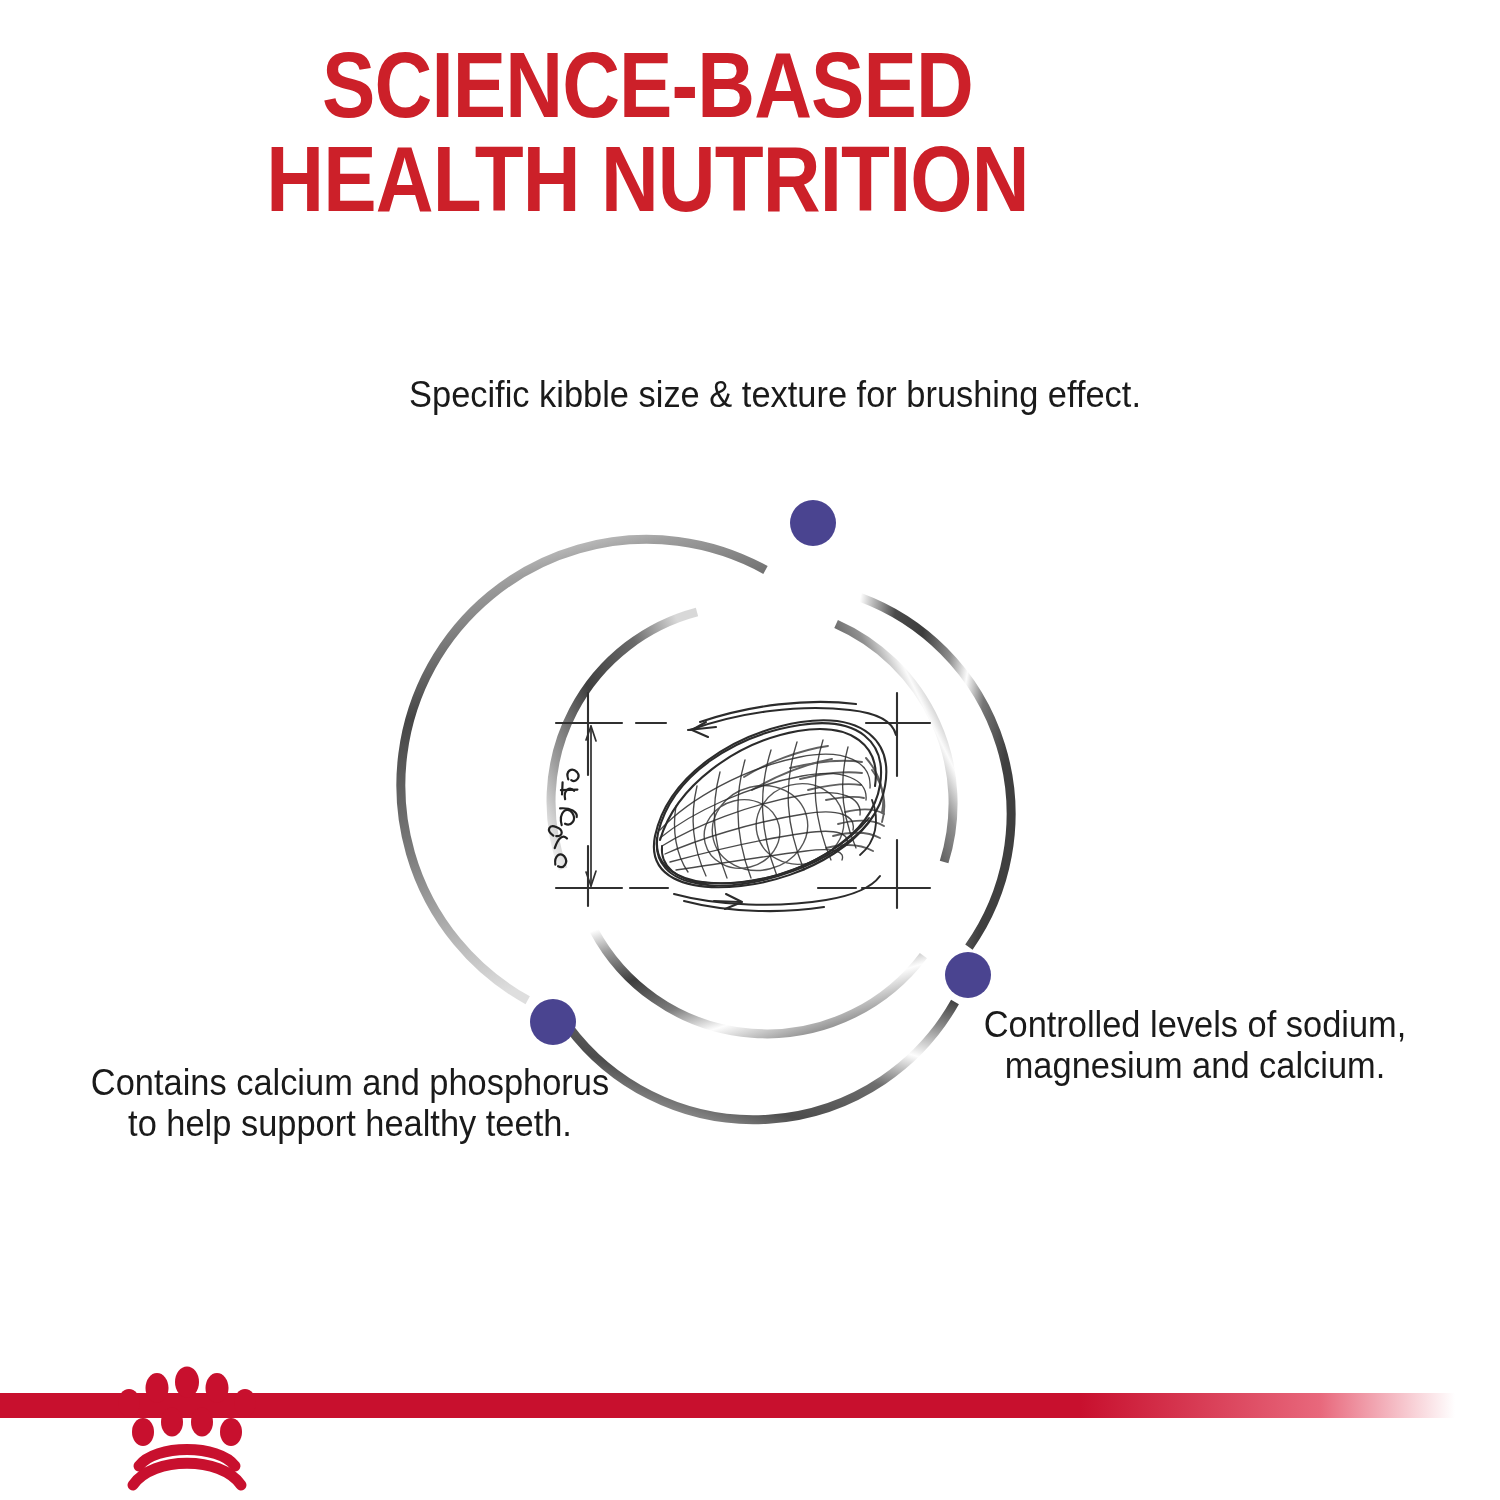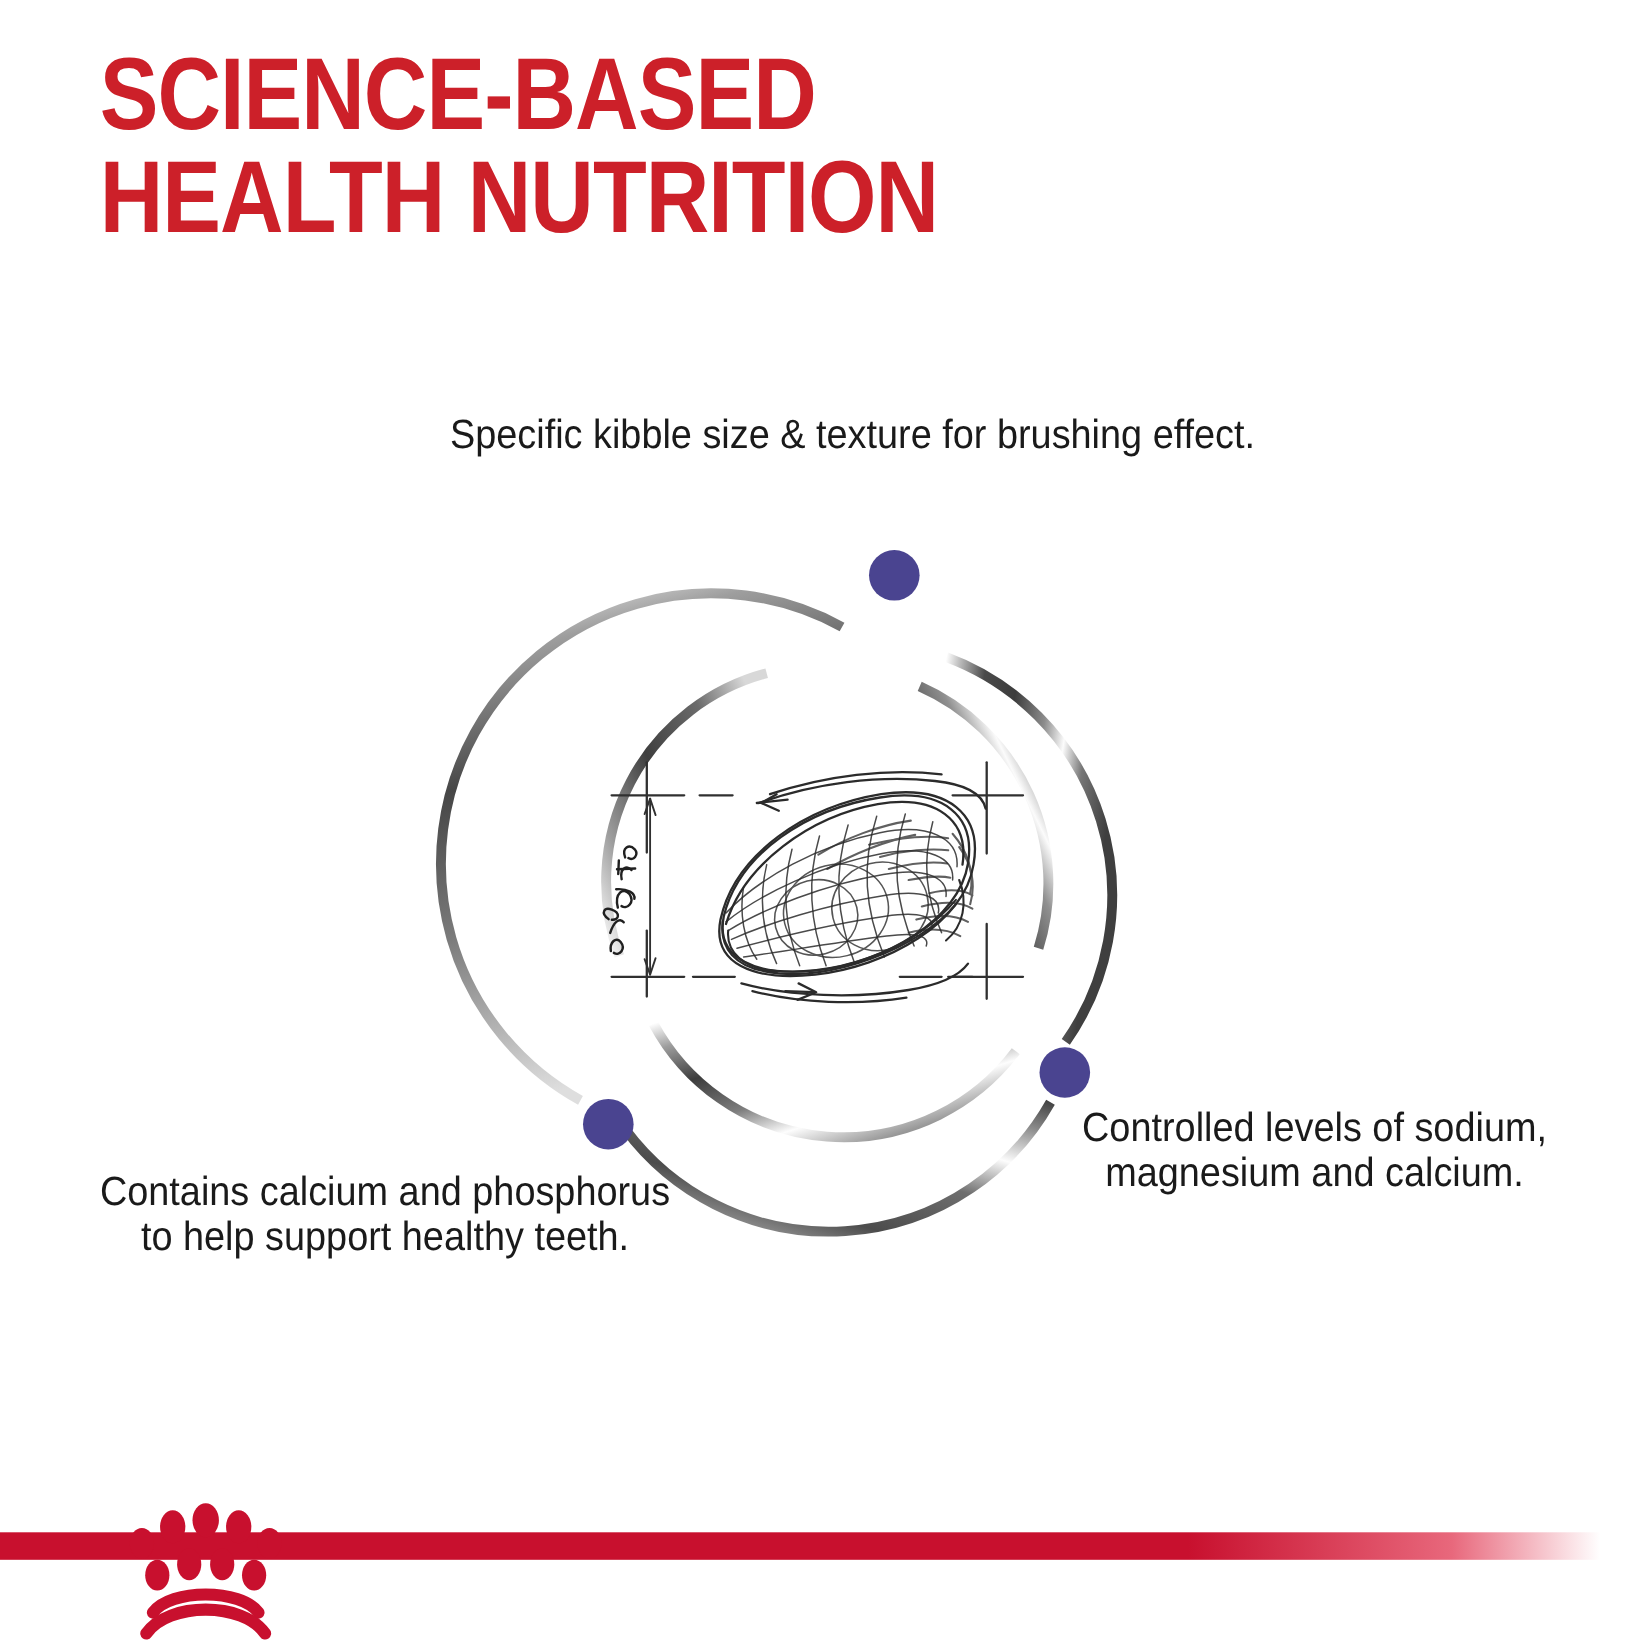--- a/index.html
+++ b/index.html
@@ -8,20 +8,21 @@
     background:#ffffff;
     font-family:"Liberation Sans","DejaVu Sans",sans-serif;
     overflow:hidden;
     position:relative;
   }
   #stage{position:absolute;left:0;top:0;width:1500px;height:1500px;}
 
   
   .title-block{
     position:absolute;left:0;top:38px;width:1295px;
+    text-align:center;
   }
   .title-line{
     display:block;
     color:#CC2029;
     font-family:"Liberation Sans","DejaVu Sans",sans-serif;
     font-weight:bold;
     font-size:93px;
     line-height:94px;
     letter-spacing:-1px;
     transform:scaleX(0.86);

